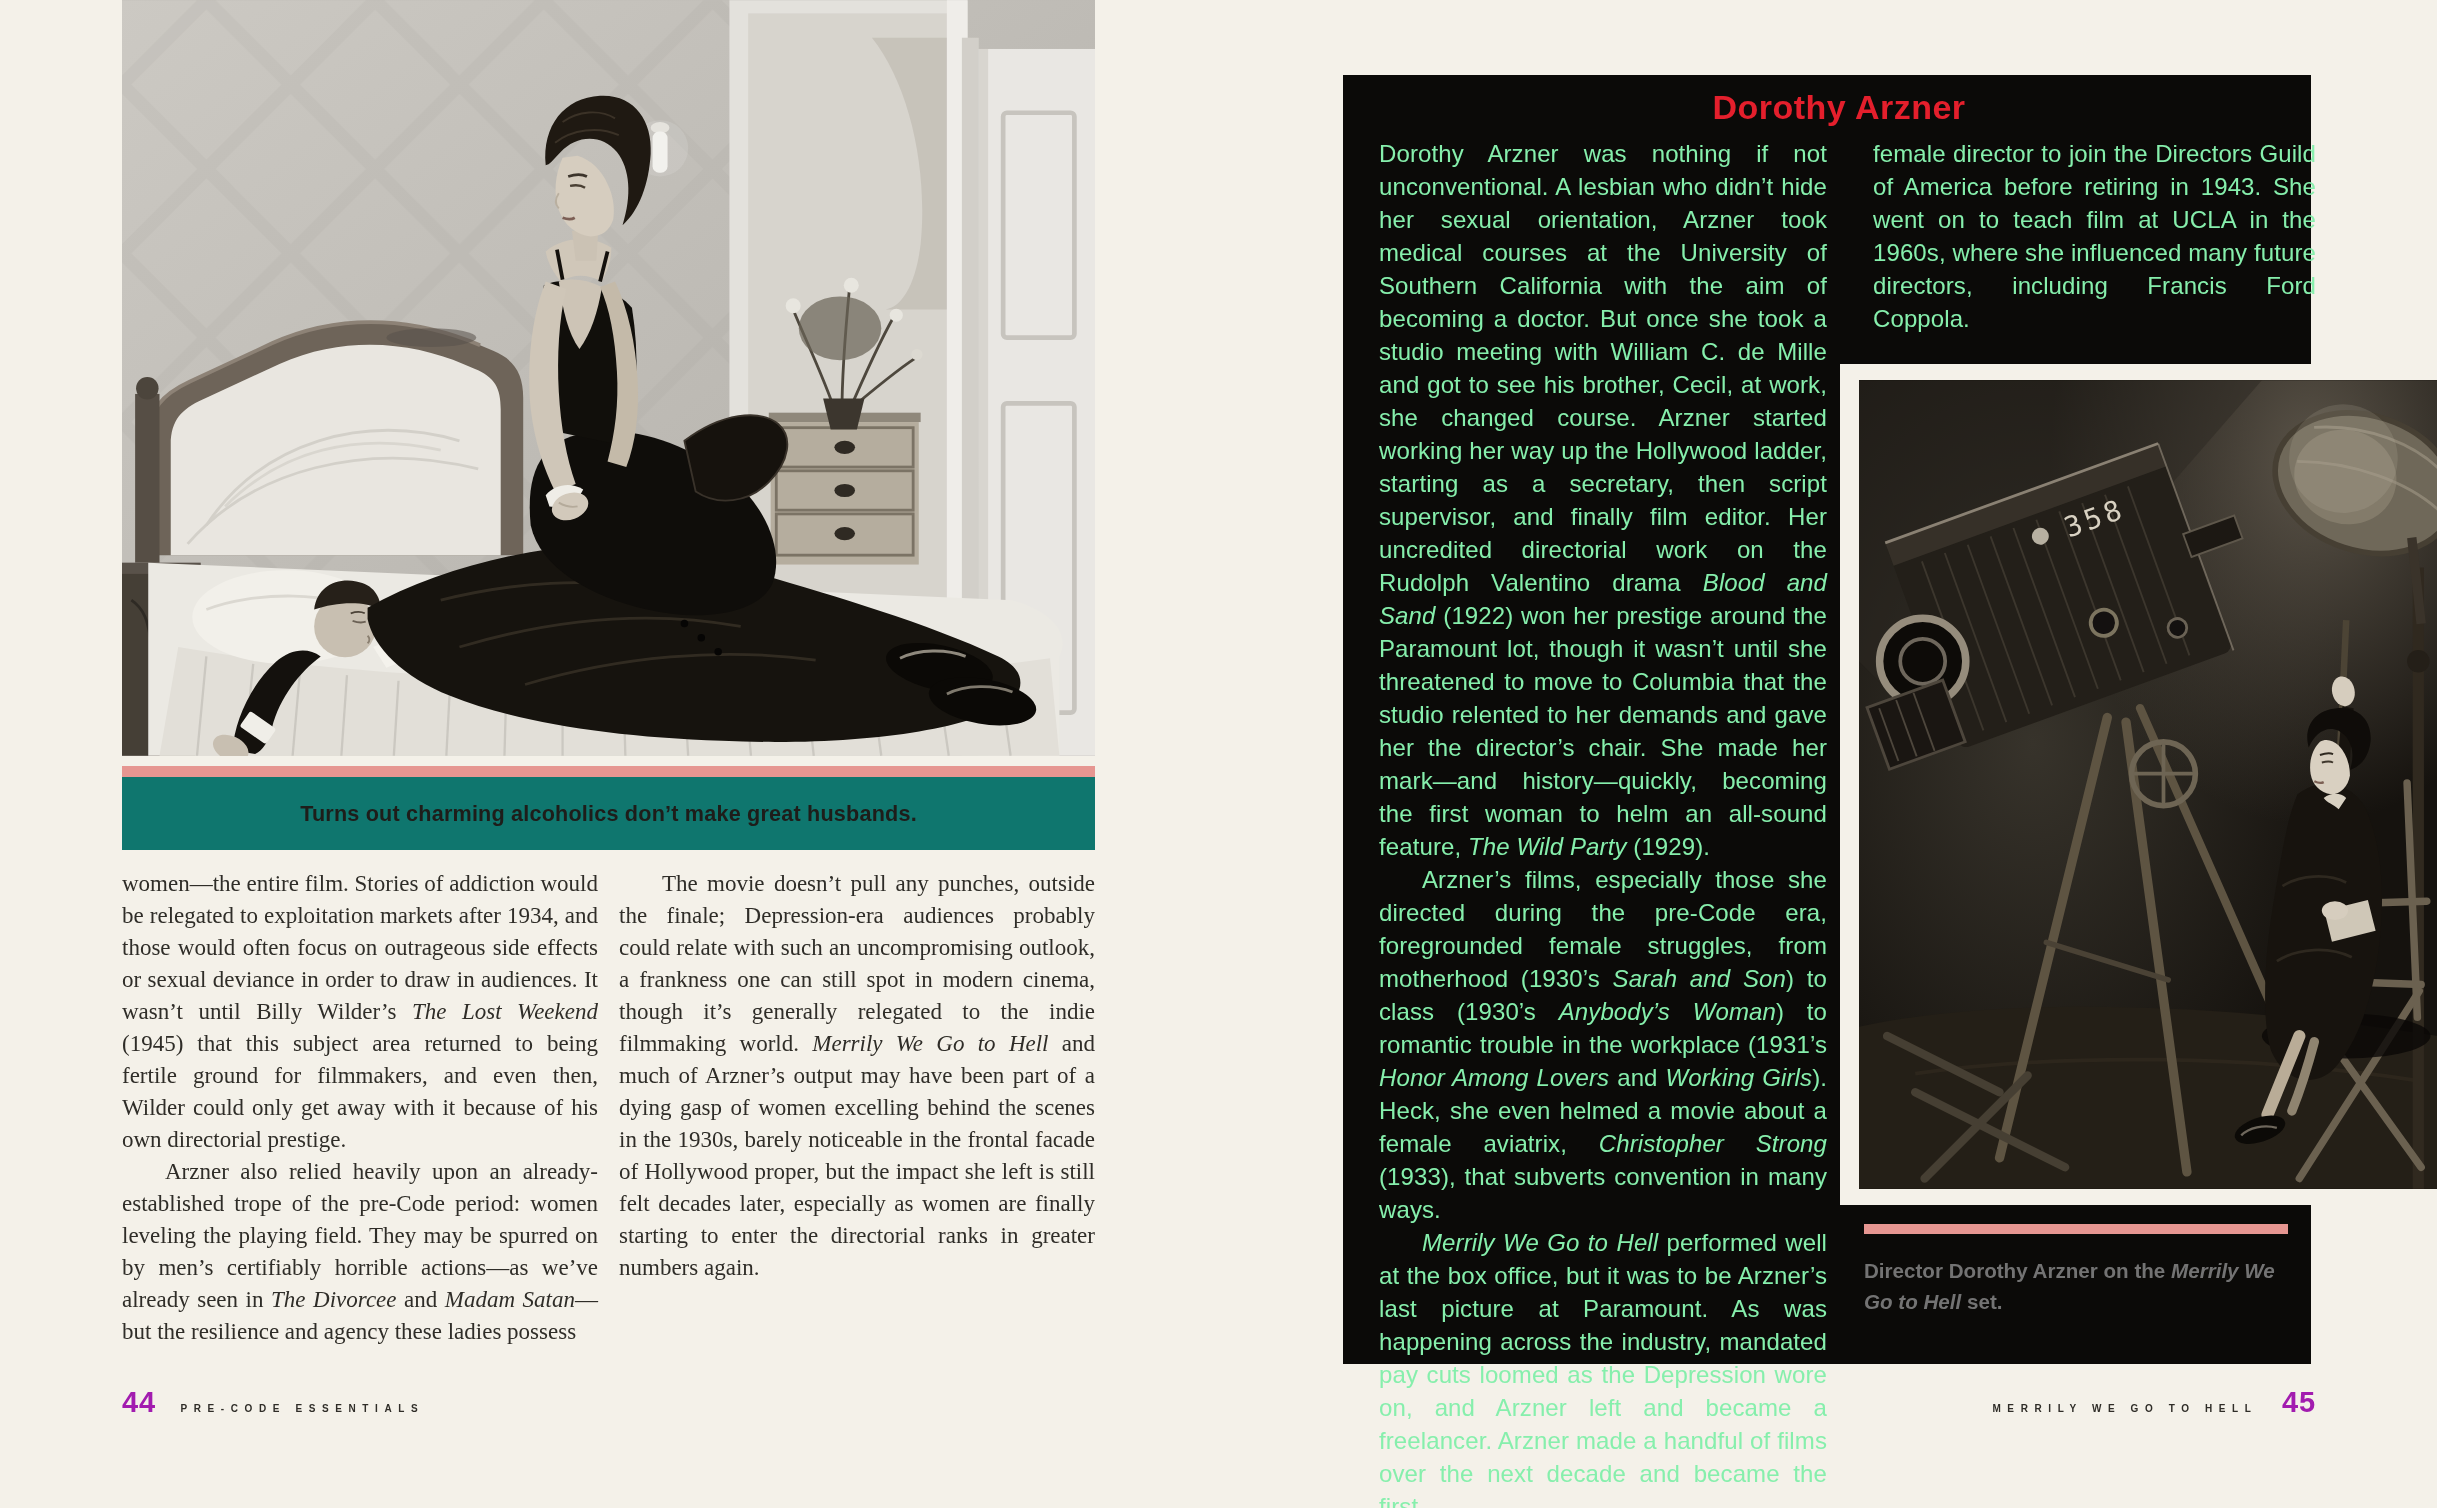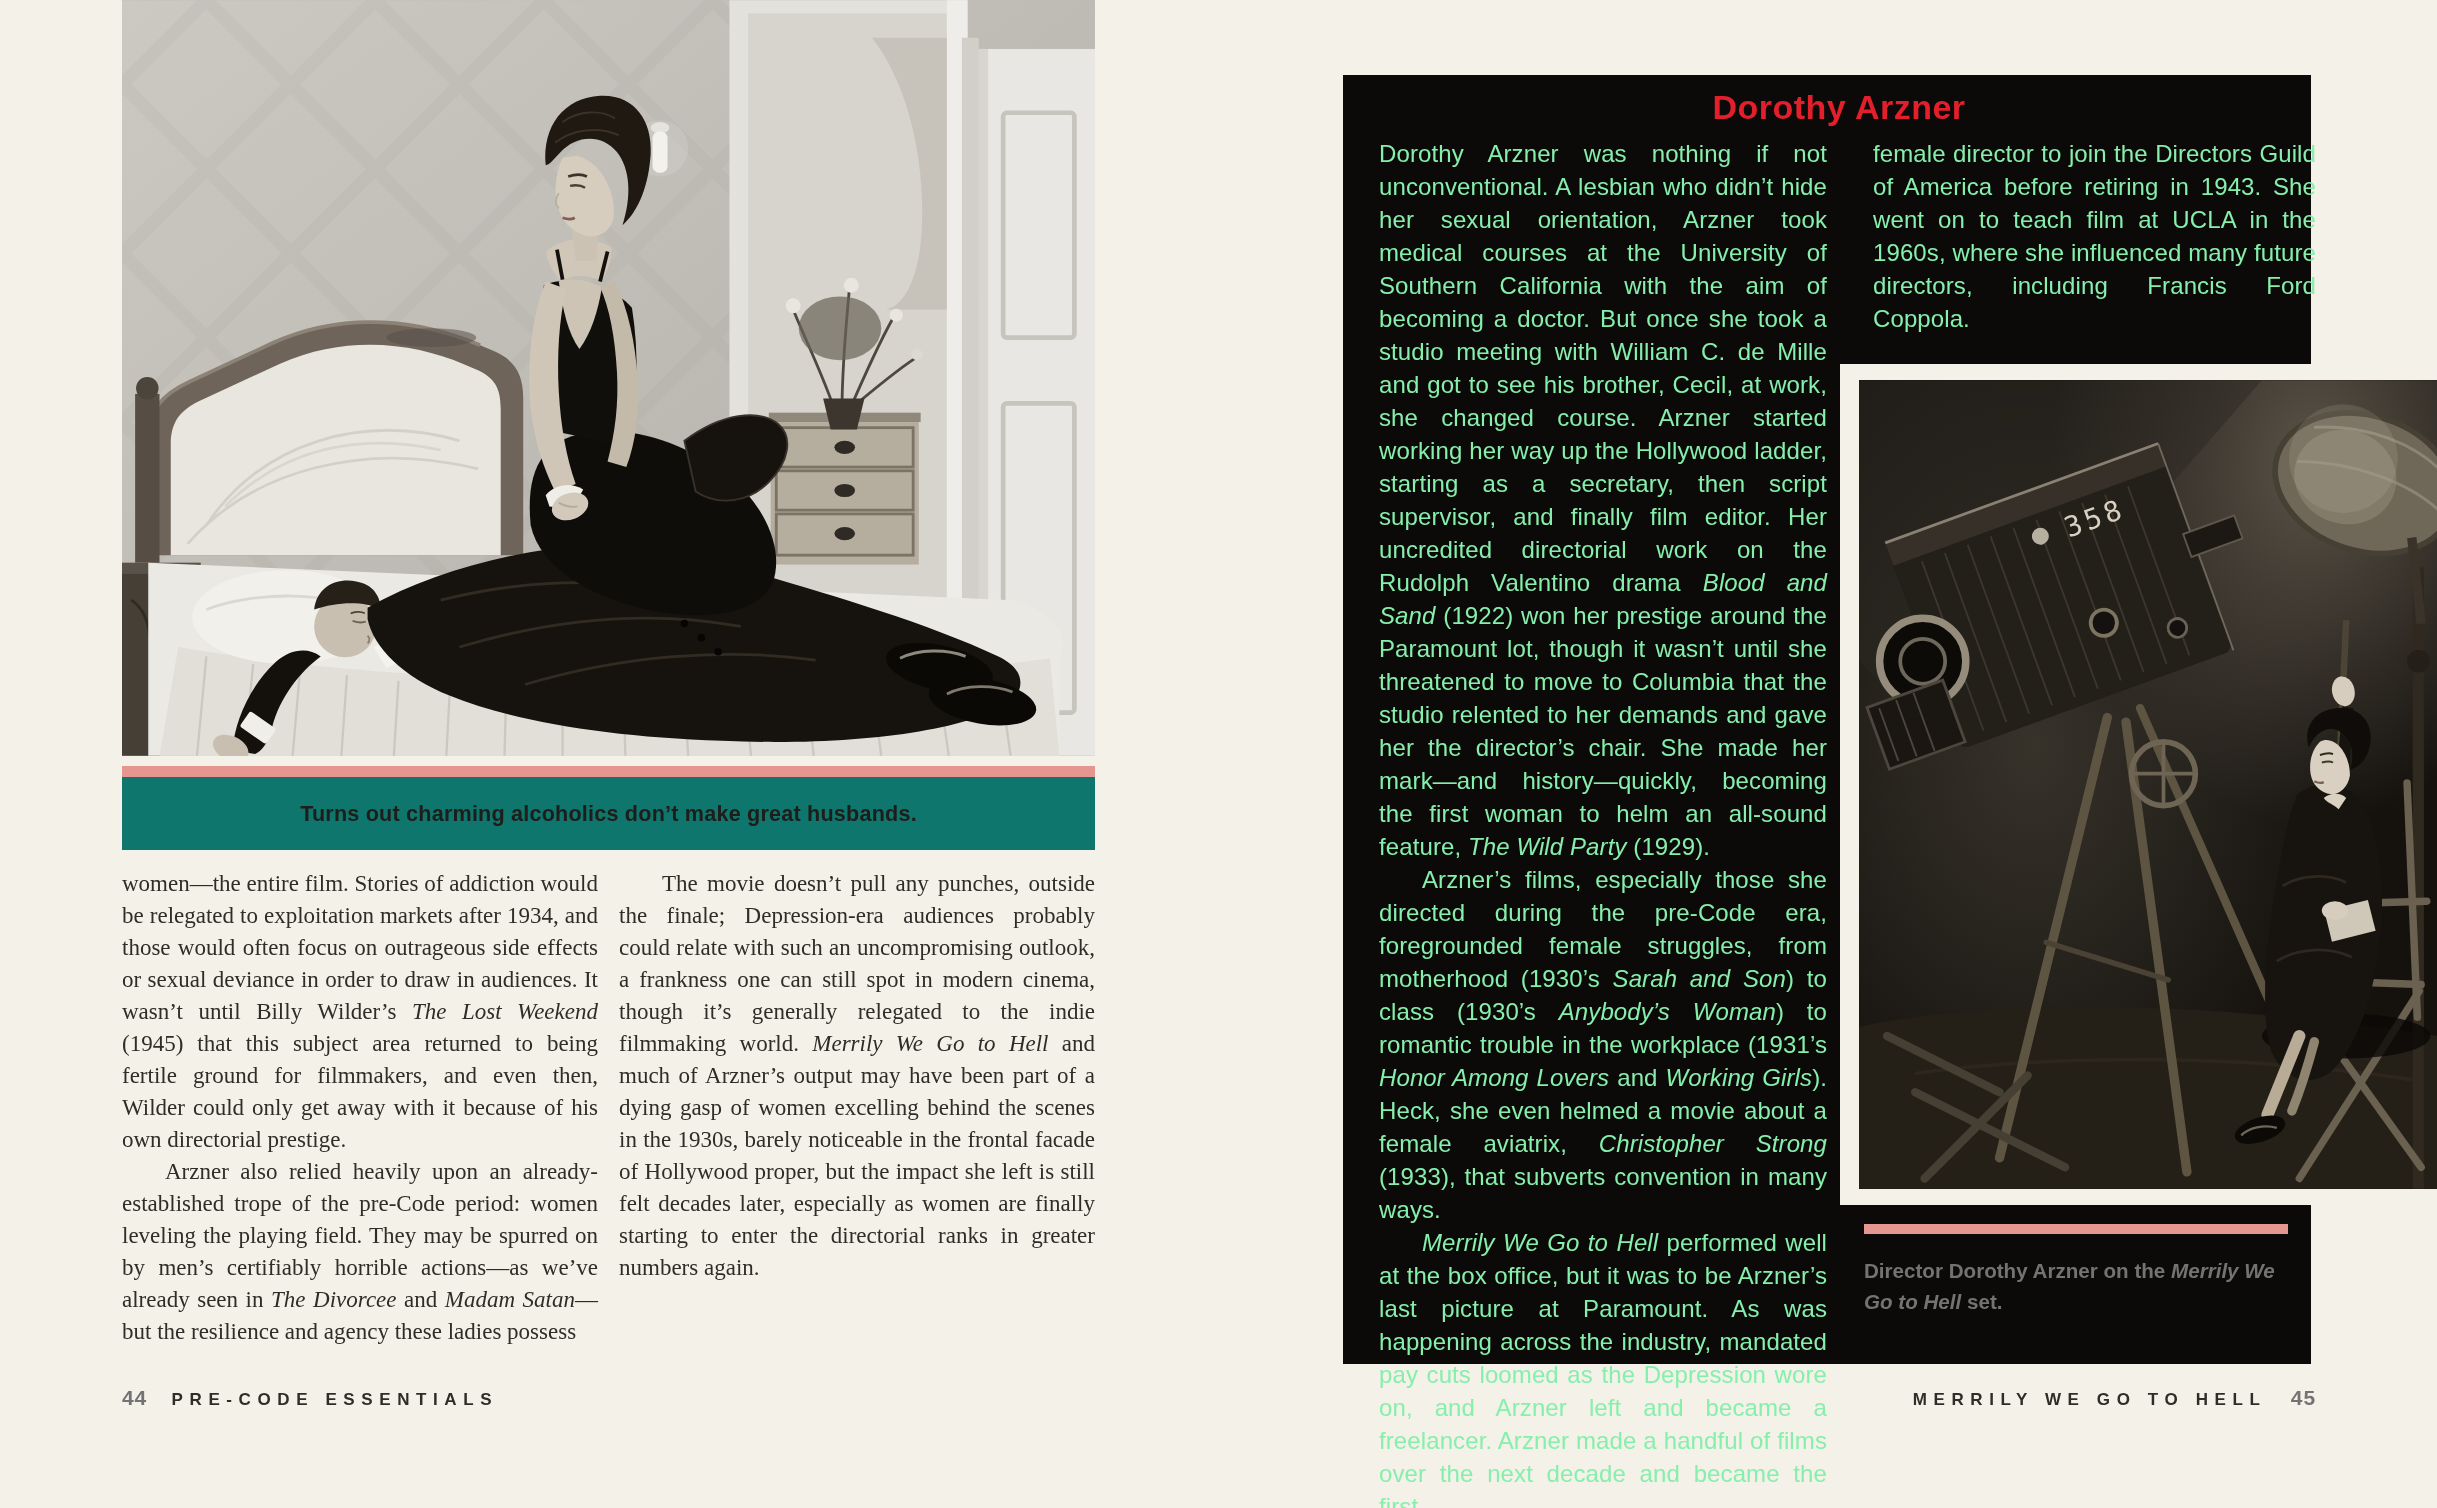--- a/index.html
+++ b/index.html
@@ -33,22 +33,22 @@
   .col2{left:619px;}
   .para{margin:0;}
   .para.indent{text-indent:43px;}
 
   
   .footer{
     top:1386px;display:flex;align-items:baseline;gap:24.4px;height:38px;
   }
   .footer-left{left:122px;}
   .footer-right{right:122px;}
-  .pagenum{font-weight:bold;font-size:21px;letter-spacing:0.9px;color:#737373;text-align:center;}
-  .running{font-size:17px;font-weight:bold;letter-spacing:6.6px;color:#2f2d28;}
+  .pagenum{font-weight:bold;font-size:29px;letter-spacing:0.9px;color:#a21caf;text-align:center;}
+  .running{font-size:10px;font-weight:bold;letter-spacing:6.6px;color:#2f2d28;}
 
   
   .sidebar{
     left:1343px;top:75px;width:968px;height:1289px;background:#0b0a08;
   }
   .sidebar-title{
     position:absolute;left:0;top:13px;width:100%;text-align:center;
     font-weight:bold;font-size:34px;letter-spacing:0.5px;color:#e41f2c;padding-left:12px;
   }
   .sidebar-col{

